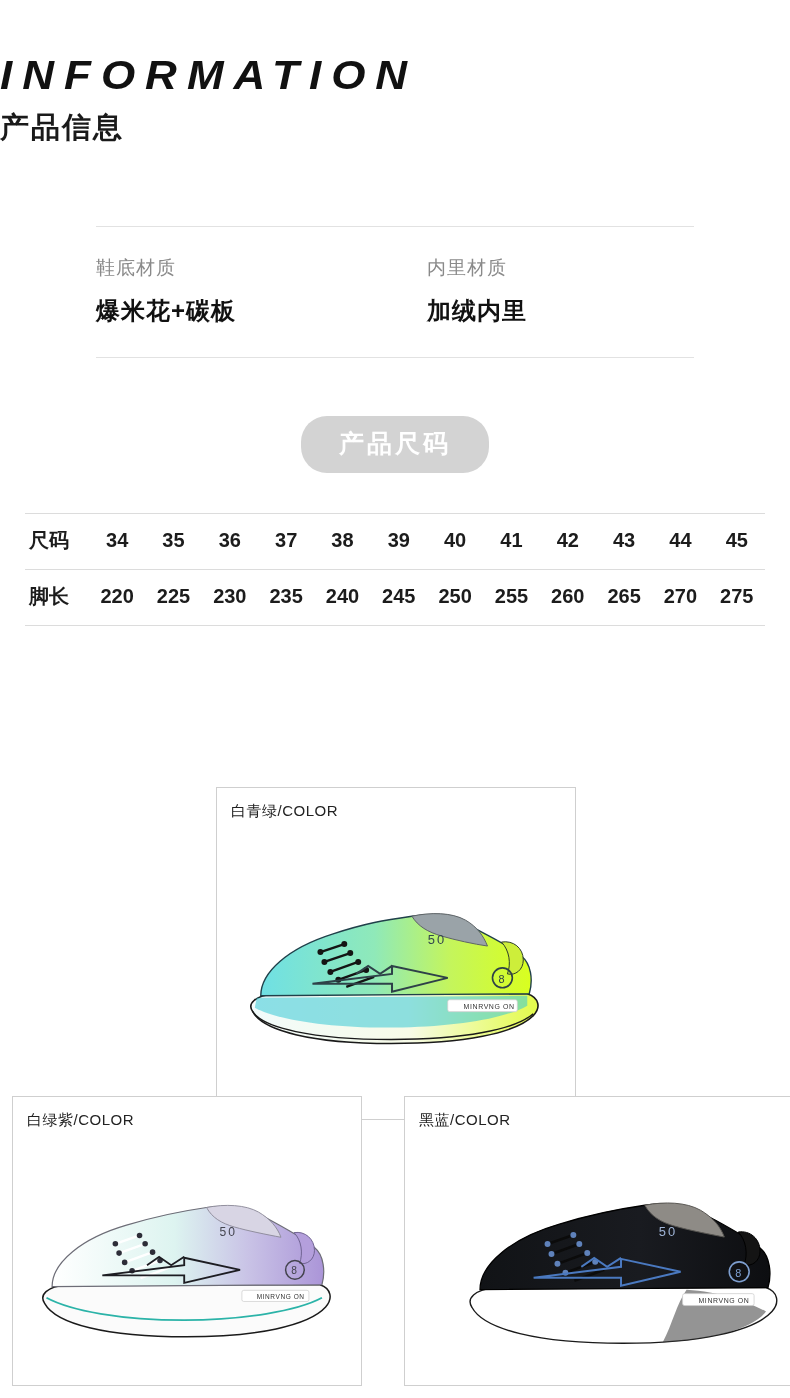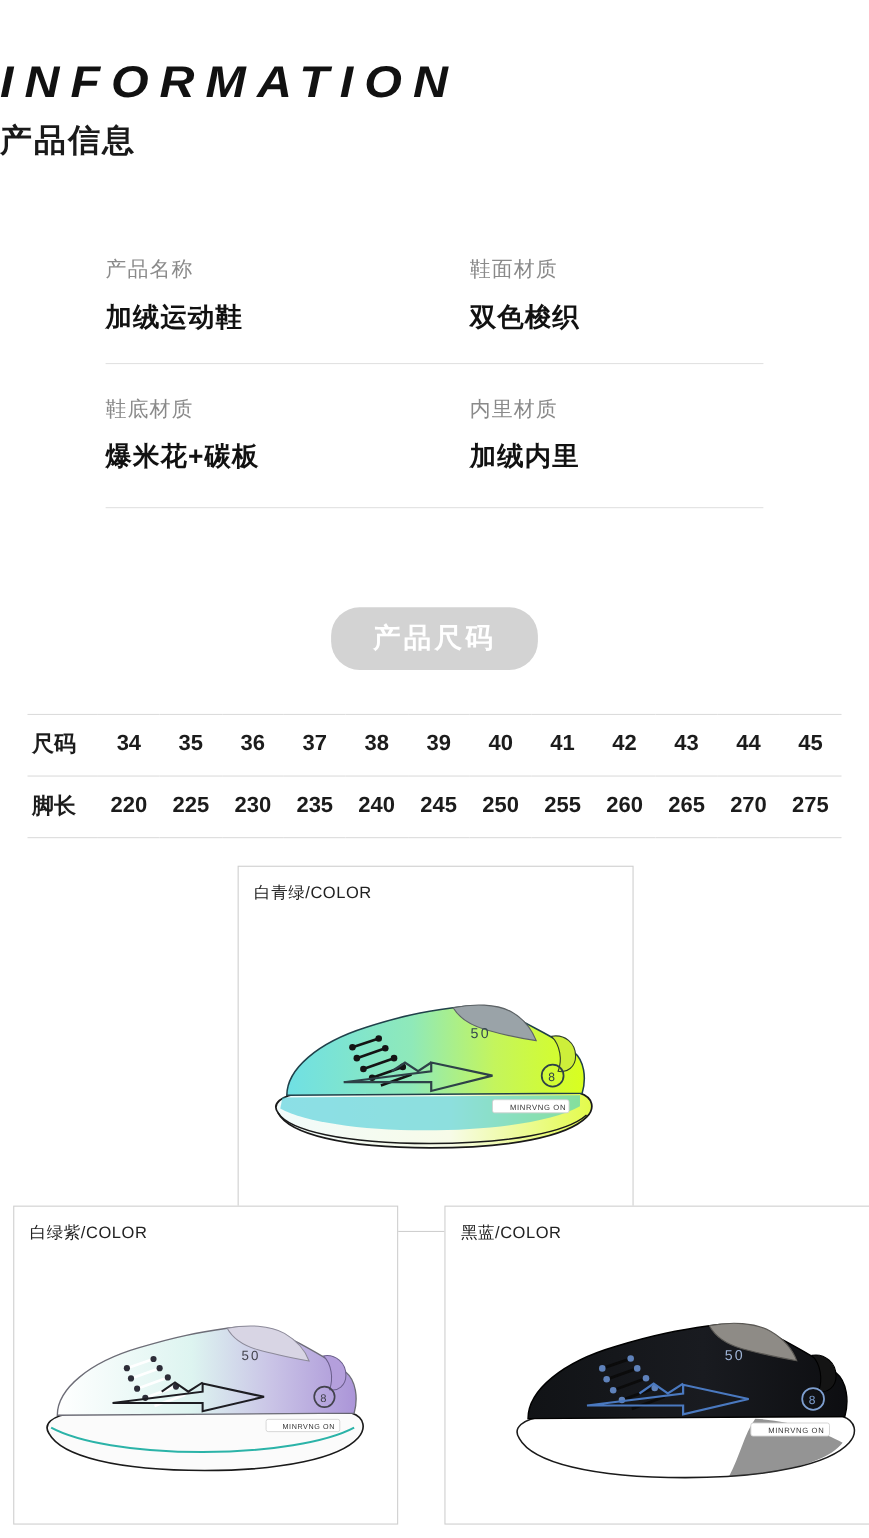--- a/index.html
+++ b/index.html
@@ -80,21 +80,20 @@
   }
   .size-pill {
     display: inline-block;
     background: #d3d3d3;
     color: #ffffff;
     font-size: 25px;
     font-weight: 700;
     letter-spacing: 3px;
     padding: 11px 38px 13px 38px;
     border-radius: 26px;
-    margin-top: 32px;
   }
 
   
   .size-table {
     margin: 40px auto 0 auto;
     width: 740px;
     border-collapse: collapse;
   }
   .size-table td {
     text-align: center;
@@ -156,30 +155,20 @@
 </style>
 </head>
 <body>
 
 <div class="header">
   <div class="header-en">INFORMATION</div>
   <div class="header-cn">产品信息</div>
 </div>
 
 <div class="info-wrap">
-  <div class="info-row first">
-    <div class="info-cell left">
-      <div class="info-label">产品名称</div>
-      <div class="info-value">加绒运动鞋</div>
-    </div>
-    <div class="info-cell right">
-      <div class="info-label">鞋面材质</div>
-      <div class="info-value">双色梭织</div>
-    </div>
-  </div>
   <div class="divider"></div>
   <div class="info-row second">
     <div class="info-cell left">
       <div class="info-label">鞋底材质</div>
       <div class="info-value">爆米花+碳板</div>
     </div>
     <div class="info-cell right">
       <div class="info-label">内里材质</div>
       <div class="info-value">加绒内里</div>
     </div>

